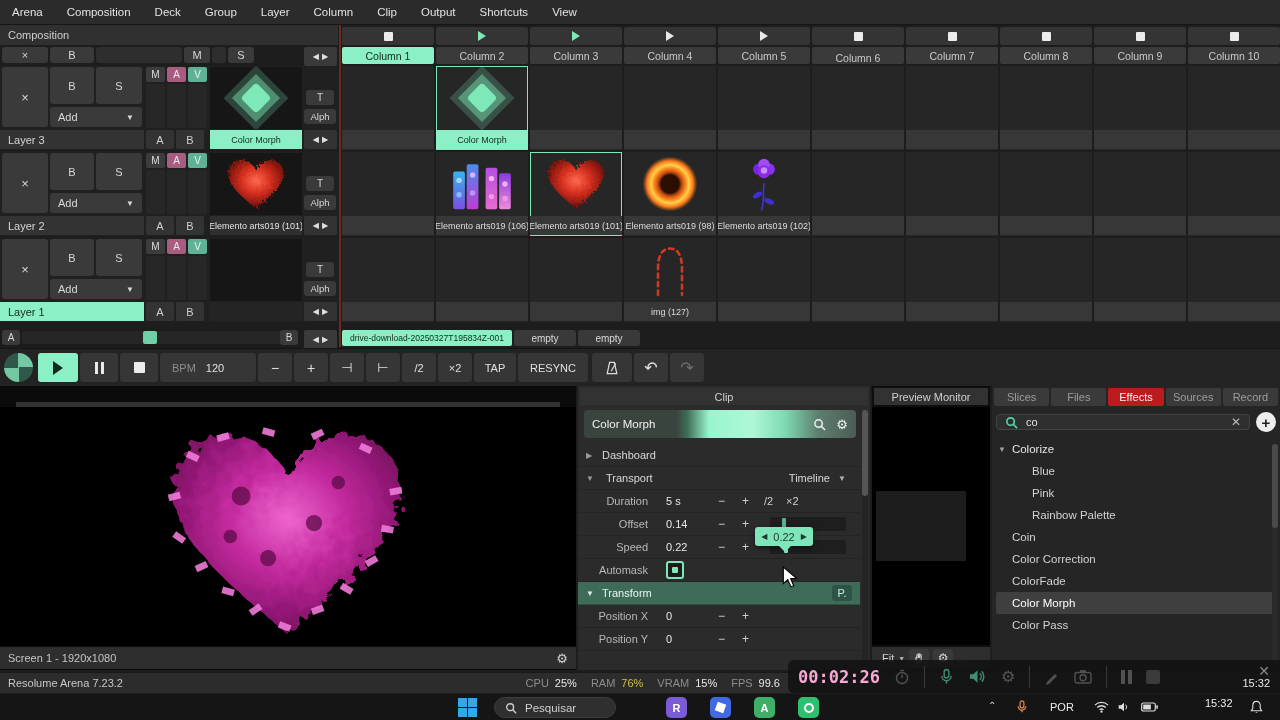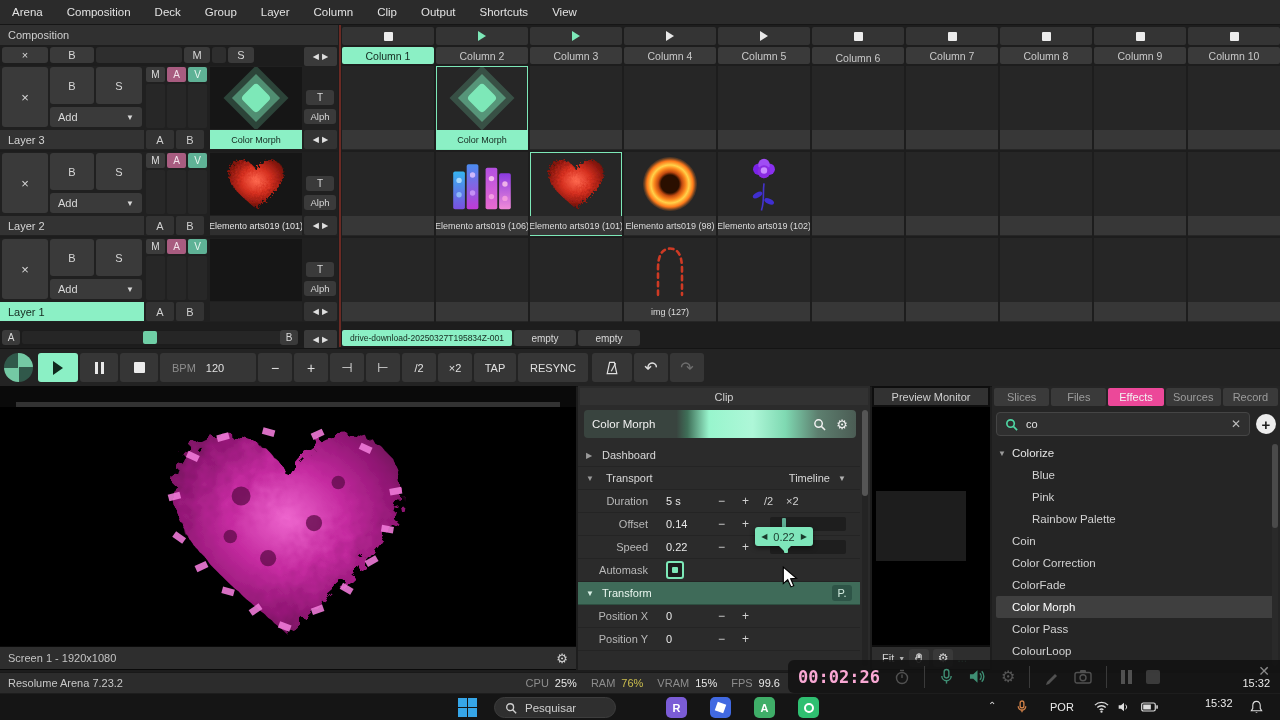--- a/index.html
+++ b/index.html
@@ -43,21 +43,21 @@
   .prow{position:relative;height:22px;border-bottom:1px solid #242424;display:flex;align-items:center;}
   .plab{position:absolute;right:212px;color:#b8b8b8;}
   .pval{position:absolute;left:88px;color:#e8e8e8;}
   .pm{position:absolute;color:#d0d0d0;font-size:12px;cursor:default;}
   .slider{position:absolute;left:192px;top:4px;width:76px;height:14px;background:#1e1e1e;border-radius:2px;}
   .shandle{position:absolute;top:1px;width:4px;height:12px;background:#7de8b8;border-radius:1px;}
   .checkbox{position:absolute;left:88px;width:14px;height:14px;border:2px solid #7de8b8;border-radius:3px;background:#1c1c1c;display:flex;align-items:center;justify-content:center;}
   .checkbox i{width:6px;height:6px;background:#7de8b8;border-radius:1px;}
   .fxrow{height:22px;display:flex;align-items:center;color:#d2d2d2;font-size:11.5px;}
   .tab{height:18px;border-radius:2px;background:#3a3a3a;color:#9c9c9c;display:flex;align-items:center;justify-content:center;flex:1;}
-  .tab.active{background:#ec4899;color:#f2f2f2;}
+  .tab.active{background:#b91c1c;color:#f2f2f2;}
   .icon-dim{opacity:.45;}
   .vd{width:1px;height:22px;background:#3a3a3a;}
   svg{display:block;}
 </style>
 </head>
 <body>
 
 <div id="app">
 
   <div id="menubar" class="abs">
@@ -796,21 +796,21 @@
           <span>Effects</span>
         </div>
       <div class="tab">
           <span>Sources</span>
         </div>
       <div class="tab">
           <span>Record</span>
         </div>
     </div>
     <div class="flex" style="margin:6px 4px 4px 4px;gap:6px;">
-      <div class="flex" style="flex:1;height:24px;background:#2f2f2f;border:1px solid #454545;border-radius:4px;padding:6px 8px;gap:8px;box-sizing:border-box;">
+      <div class="flex" style="flex:1;height:16px;background:#2f2f2f;border:1px solid #454545;border-radius:4px;padding:6px 8px;gap:8px;box-sizing:border-box;">
         <svg width="13" height="13" viewBox="0 0 14 14">
             <circle cx="6" cy="6" r="4" fill="none" stroke="#4fd6a4" stroke-width="1.8"></circle>
             <line x1="9" y1="9" x2="13" y2="13" stroke="#4fd6a4" stroke-width="1.8"></line>
           </svg>
         <span style="color:#e2e2e2;">co</span>
         <span style="margin-left:auto;color:#bdbdbd;font-size:12px;">✕</span>
       </div>
       <div style="width:20px;height:20px;border-radius:50%;background:#ededed;color:#1d1d1d;display:flex;align-items:center;justify-content:center;font-size:15px;font-weight:bold;">+</div>
     </div>
     <div style="padding:2px 4px;">
@@ -834,23 +834,20 @@
           <span>Color Correction</span>
         </div>
       <div class="fxrow" style="padding-left:16px;">
           <span>ColorFade</span>
         </div>
       <div class="fxrow" style="padding-left:16px;background:#3f3f3f;border-radius:2px;color:#fff;">
           <span>Color Morph</span>
         </div>
       <div class="fxrow" style="padding-left:16px;">
           <span>Color Pass</span>
-        </div>
-      <div class="fxrow" style="padding-left:16px;">
-          <span>ColourLoop</span>
         </div>
     </div>
     <div class="abs" style="left:280px;top:58px;width:6px;height:222px;background:#2a2a2a;border-radius:3px;">
       <div style="position:absolute;left:0;top:0;width:6px;height:84px;background:#4a4a4a;border-radius:3px;"></div>
     </div>
   </div>
 
   <div class="abs flex" style="left:0;top:672px;width:1280px;height:21px;background:#2c2c2c;border-top:1px solid #191919;padding:0 8px;box-sizing:border-box;">
     <span style="color:#c8c8c8;">Resolume Arena 7.23.2</span>
     <span style="margin-left:auto;display:flex;gap:6px;margin-right:492px;">

